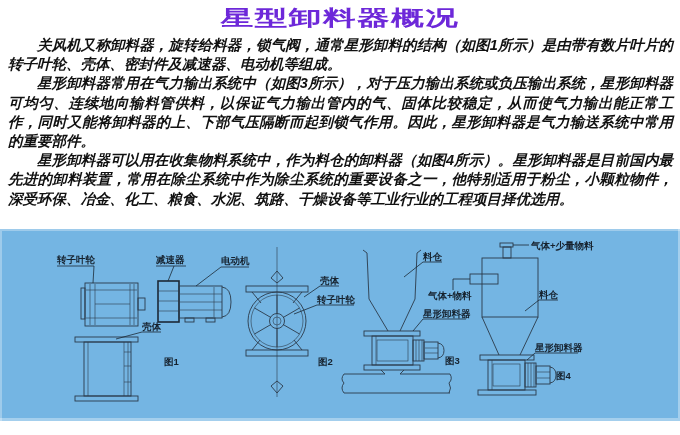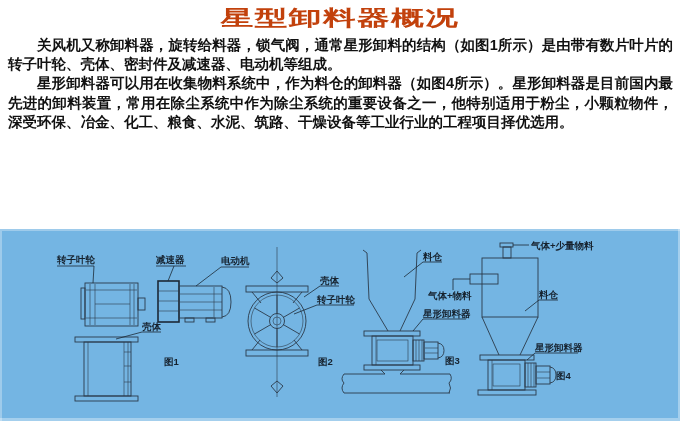--- a/index.html
+++ b/index.html
@@ -2,29 +2,29 @@
 <html><head>
 <meta charset="utf-8">
 <style>
   html,body{margin:0;padding:0;background:#fff;}
   .page{
     position:relative;width:680px;height:435px;background:#ffffff;
     font-family:"Liberation Sans","DejaVu Sans",sans-serif;overflow:hidden;
   }
   .title{
     position:absolute;top:3px;left:0;width:680px;margin:0;
-    text-align:center;font-size:21px;line-height:30px;font-weight:bold;color:#c2410c;
+    text-align:center;font-size:21px;line-height:30px;font-weight:bold;color:#6d28d9;
   }
   .title .stretch{display:inline-block;transform:scaleX(1.55);transform-origin:center;white-space:nowrap;letter-spacing:1px;}
   .body-text{
     position:absolute;top:36px;left:8px;width:665px;
     color:#111;font-size:14.5px;line-height:19.2px;font-weight:bold;
     text-align:justify;text-justify:inter-ideograph;
   }
-  .body-text p{margin:0;text-indent:2em;}
+  .body-text p{margin:0;text-indent:2em;font-style:italic;}
   .diagram-panel{
     position:absolute;top:229px;left:0;width:680px;height:192px;
     background:#74b5e3;
     box-shadow:inset 2px 2px 0 rgba(255,255,255,.30), inset -2px -3px 0 rgba(255,255,255,.35);
   }
   .diagram-panel svg{display:block;}
   svg text{font-family:"Liberation Sans","DejaVu Sans",sans-serif;font-size:9.5px;font-weight:bold;fill:#16222e;}
   svg .cap{font-size:9.5px;}
   svg .ln{stroke:#2b3a4a;stroke-width:0.9;fill:none;}
   svg .thin{stroke:#2b3a4a;stroke-width:0.6;fill:none;}
@@ -33,20 +33,21 @@
 </style>
 </head>
 <body>
 
 <div class="page">
 
   <h1 class="title"><span class="stretch">星型卸料器概况</span></h1>
 
   <div class="body-text">
     <p>关风机又称卸料器，旋转给料器，锁气阀，通常星形卸料的结构（如图1所示）是由带有数片叶片的转子叶轮、壳体、密封件及减速器、电动机等组成。</p>
+    <p>星形卸料器常用在气力输出系统中（如图3所示），对于压力输出系统或负压输出系统，星形卸料器可均匀、连续地向输料管供料，以保证气力输出管内的气、固体比较稳定，从而使气力输出能正常工作，同时又能将卸料器的上、下部气压隔断而起到锁气作用。因此，星形卸料器是气力输送系统中常用的重要部件。</p>
     <p>星形卸料器可以用在收集物料系统中，作为料仓的卸料器（如图4所示）。星形卸料器是目前国内最先进的卸料装置，常用在除尘系统中作为除尘系统的重要设备之一，他特别适用于粉尘，小颗粒物件，深受环保、冶金、化工、粮食、水泥、筑路、干燥设备等工业行业的工程项目择优选用。</p>
   </div>
 
   <div class="diagram-panel">
     <svg width="680" height="192" viewBox="0 229 680 192">
 
       <g>
 
         <rect class="ln" x="85" y="283" width="53" height="43"></rect>
         <rect class="ln" x="81" y="288" width="4" height="31"></rect>

